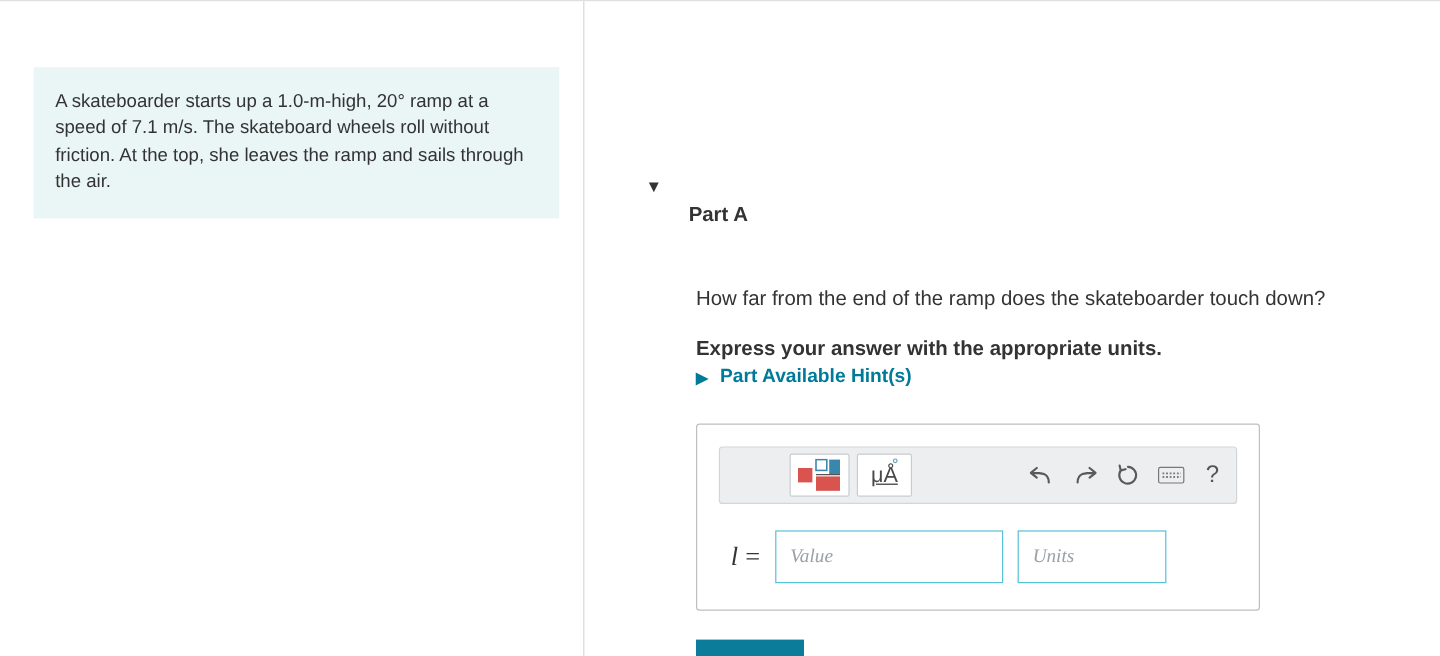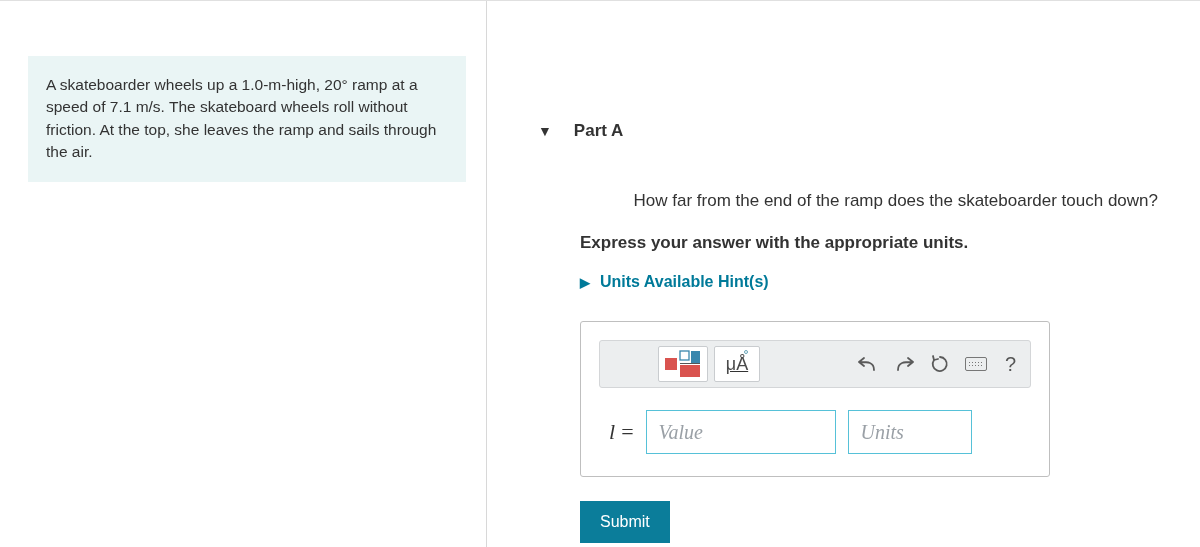--- a/index.html
+++ b/index.html
@@ -50,27 +50,28 @@
     gap: 22px;
     cursor: pointer;
   }
   .part-header .tri {
     font-size: 14px;
     color: #333;
   }
   .part-header .label {
     font-weight: bold;
     font-size: 17px;
+    margin-top: 48px;
   }
   .part-body {
     padding: 50px 0 0 42px;
     width: 620px;
   }
-  .qtext { font-size: 17px; margin-bottom: 22px; text-align: right; }
-  .instr { font-size: 17px; font-weight: bold; margin-bottom: 20px; }
+  .qtext { font-size: 17px; margin-bottom: 22px; }
+  .instr { font-size: 17px; font-weight: bold; margin-bottom: 4px; }
   .hints {
     color: #007a99;
     font-weight: bold;
     font-size: 16px;
     cursor: pointer;
     display: flex;
     align-items: center;
     gap: 10px;
     margin-bottom: 30px;
   }
@@ -158,21 +159,21 @@
   }
   .var .eq { font-style: normal; }
   .field {
     border: 1px solid #56c1d8;
     height: 44px;
     display:flex;
     align-items:center;
     padding: 0 12px;
     font-family: Georgia, 'Times New Roman', serif;
     font-style: italic;
-    font-size: 20px;
+    font-size: 16px;
     color: #9aa0a6;
     background:#fff;
   }
   .field.value { width: 190px; }
   .field.units { width: 124px; }
   .submit {
     margin-top: 24px;
     background: #0b7d9a;
     color: #fff;
     border: none;
@@ -183,37 +184,37 @@
   }
 </style>
 </head>
 <body>
 
 <div class="page">
   <div class="divider"></div>
 
   <div class="left-col">
     <div class="problem-box">
-      <span>A skateboarder wheels up a </span><span class="rm">1.0-m</span><span>-high, </span><span class="rm">20°</span><span> ramp at a speed of </span><span class="rm">7.1 m/s</span><span>. The skateboard wheels roll without friction. At the top, she leaves the ramp and sails through the air.</span>
+      <span>A skateboarder starts up a </span><span class="rm">1.0-m</span><span>-high, </span><span class="rm">20°</span><span> ramp at a speed of </span><span class="rm">7.1 m/s</span><span>. The skateboard wheels roll without friction. At the top, she leaves the ramp and sails through the air.</span>
     </div>
   </div>
 
   <div class="right-col">
     <div class="part-header">
       <span class="tri">▼</span>
       <span class="label">Part A</span>
     </div>
 
     <div class="part-body">
       <div class="qtext">How far from the end of the ramp does the skateboarder touch down?</div>
       <div class="instr">Express your answer with the appropriate units.</div>
 
       <div class="hints">
         <span class="tri2">▶</span>
-        <span>Units Available Hint(s)</span>
+        <span>Part Available Hint(s)</span>
       </div>
 
       <div class="answer-box">
         <div class="toolbar">
           <div class="tool-left">
             <div class="btn-frac">
               <svg class="frac-svg" viewBox="0 0 38 28">
                 <rect x="1" y="8" width="12" height="12" fill="#d9534f"></rect>
                 <rect x="16" y="1" width="9" height="9" fill="none" stroke="#3a87ad" stroke-width="1.3"></rect>
                 <rect x="27" y="1" width="9" height="12" fill="#3a87ad"></rect>

